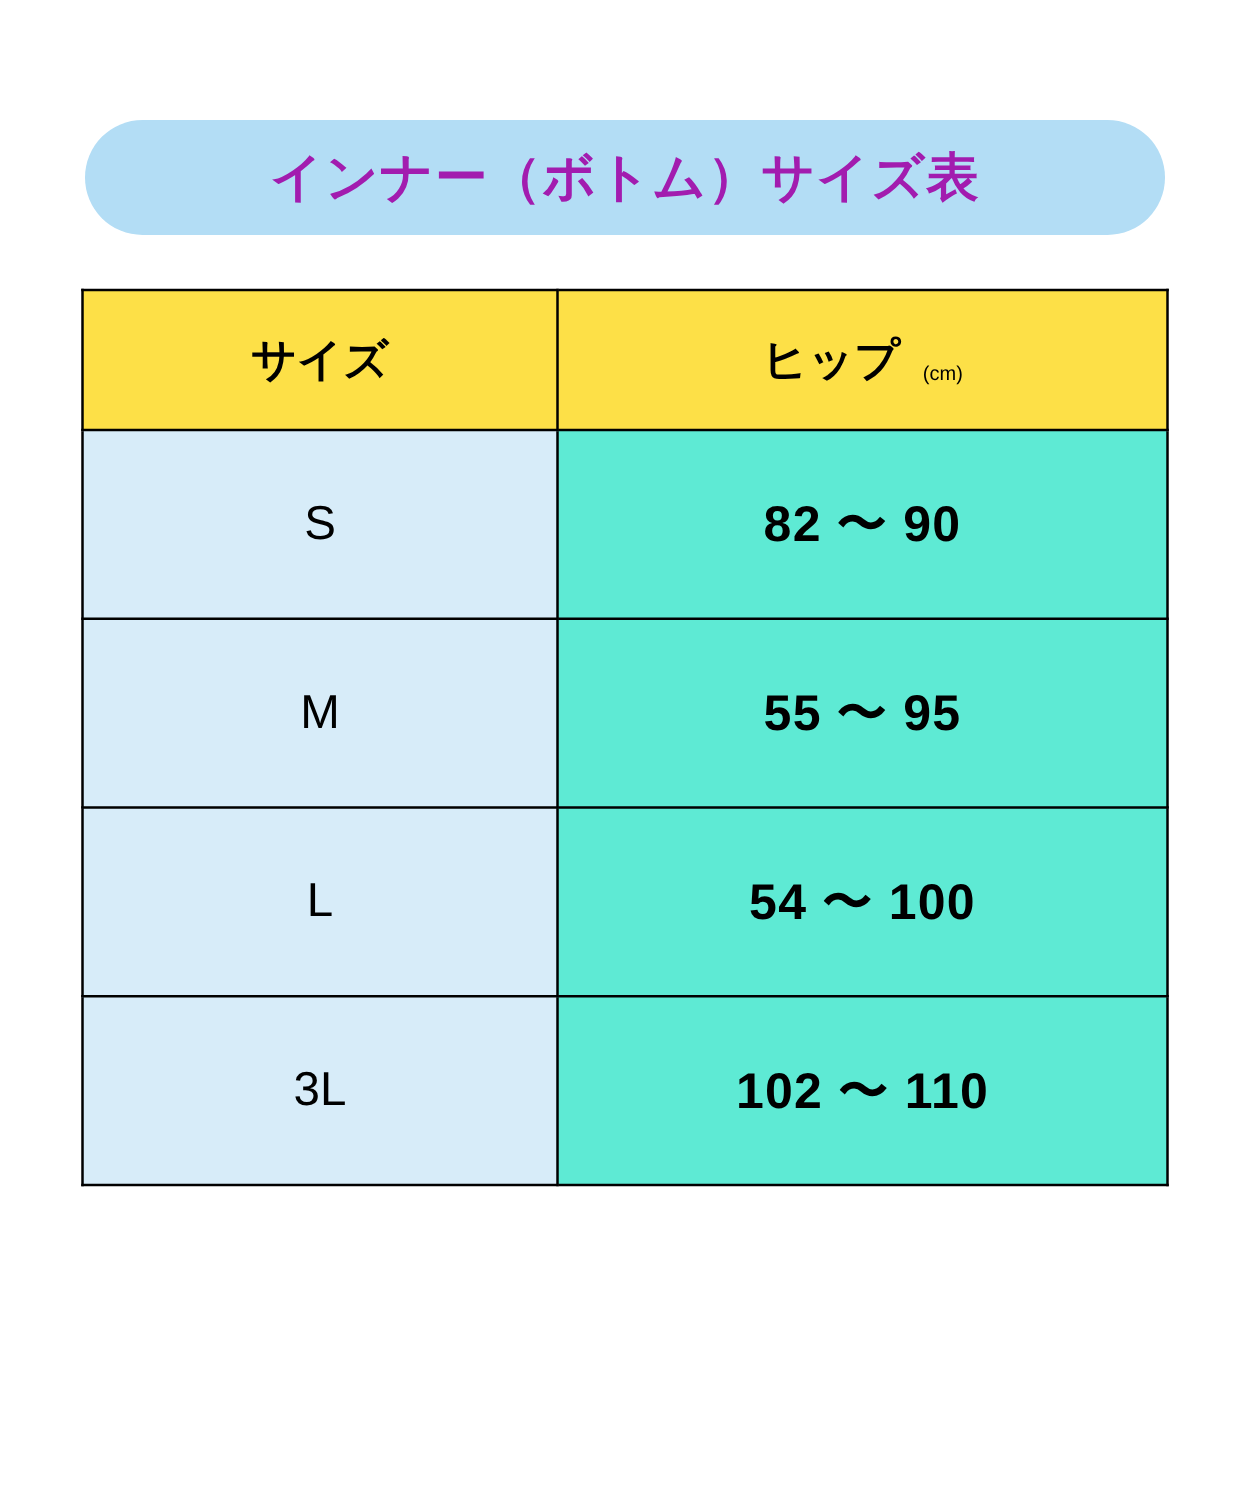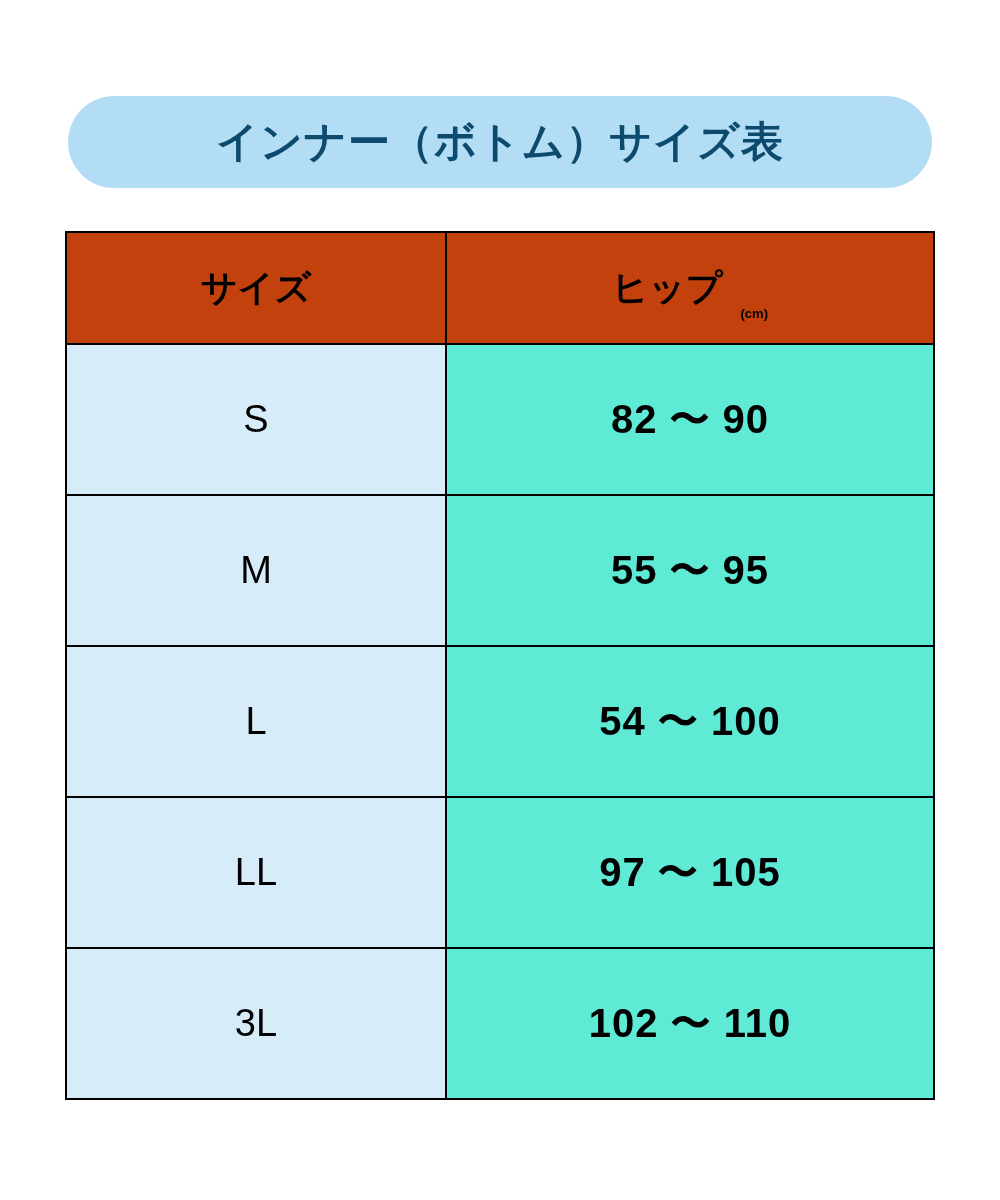--- a/index.html
+++ b/index.html
@@ -30,21 +30,21 @@
     background: #b3ddf5;
     border-radius: 46px;
     display: flex;
     align-items: center;
     justify-content: center;
   }
   .title-pill-text {
     font-size: 42px;
     font-weight: bold;
     letter-spacing: 1px;
-    color: #0c4a6e;
+    color: #a21caf;
     line-height: 1;
   }
   .size-table {
     position: absolute;
     left: 65px;
     top: 231px;
     width: 868px;
     border-collapse: collapse;
     table-layout: fixed;
   }
@@ -53,31 +53,31 @@
 
   .size-table th,
   .size-table td {
     border: 2px solid #000000;
     text-align: center;
     vertical-align: middle;
     padding: 0;
   }
   .size-table thead th {
     height: 110px;
-    background: #c2410c;
+    background: #fde047;
     font-size: 36px;
     font-weight: bold;
   }
   .size-table thead th .unit {
-    font-size: 13px;
-    font-weight: bold;
+    font-size: 16px;
+    font-weight: normal;
     margin-left: 18px;
     vertical-align: baseline;
     position: relative;
-    top: 18px;
+    top: 4px;
   }
   .size-table tbody tr {
     height: 151px;
   }
   .size-table tbody td.size-cell {
     background: #d7ecf9;
     font-size: 38px;
   }
   .size-table tbody td.hip-cell {
     background: #5eead4;
@@ -125,23 +125,19 @@
       </tr>
       <tr>
         <td class="size-cell">M</td>
         <td class="hip-cell">55 〜 95</td>
       </tr>
       <tr>
         <td class="size-cell">L</td>
         <td class="hip-cell">54 〜 100</td>
       </tr>
       <tr>
-        <td class="size-cell">LL</td>
-        <td class="hip-cell">97 〜 105</td>
-      </tr>
-      <tr>
         <td class="size-cell">3L</td>
         <td class="hip-cell">102 〜 110</td>
       </tr>
     </tbody>
   </table>
 
 </div>
 
 </body></html>

